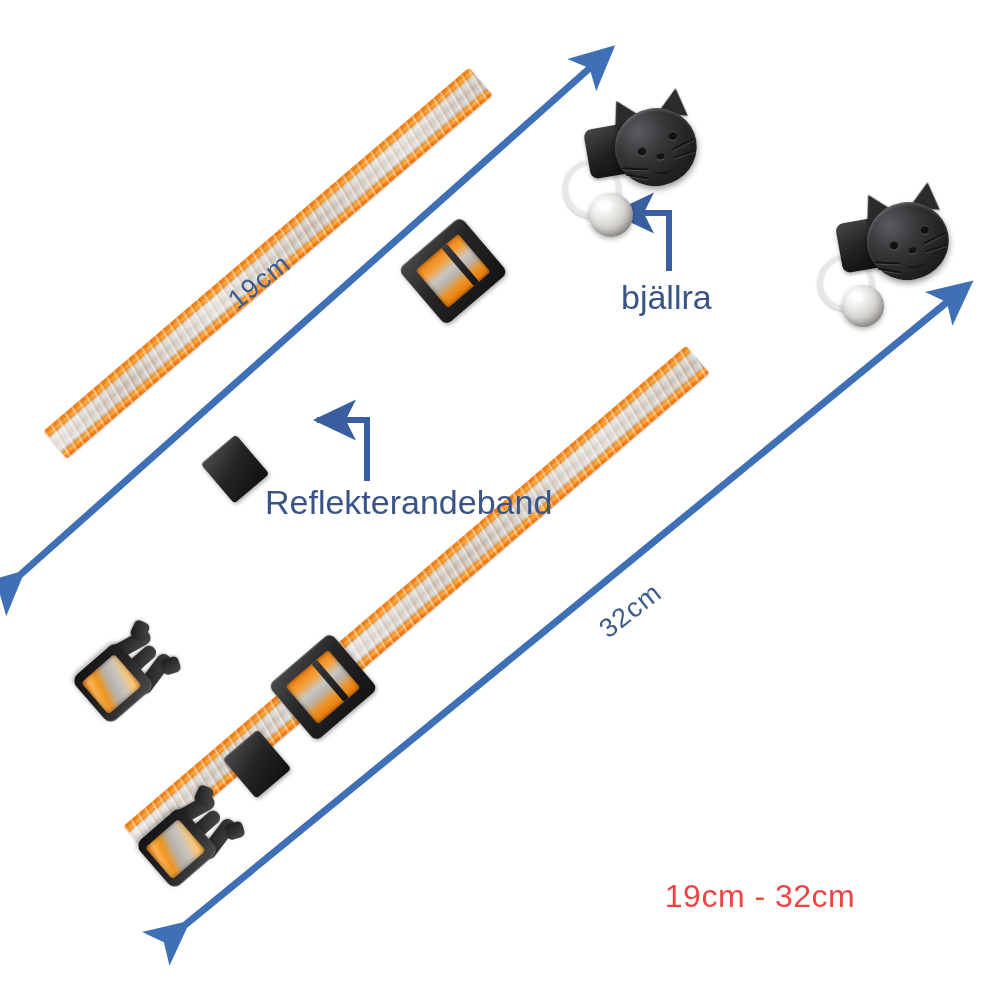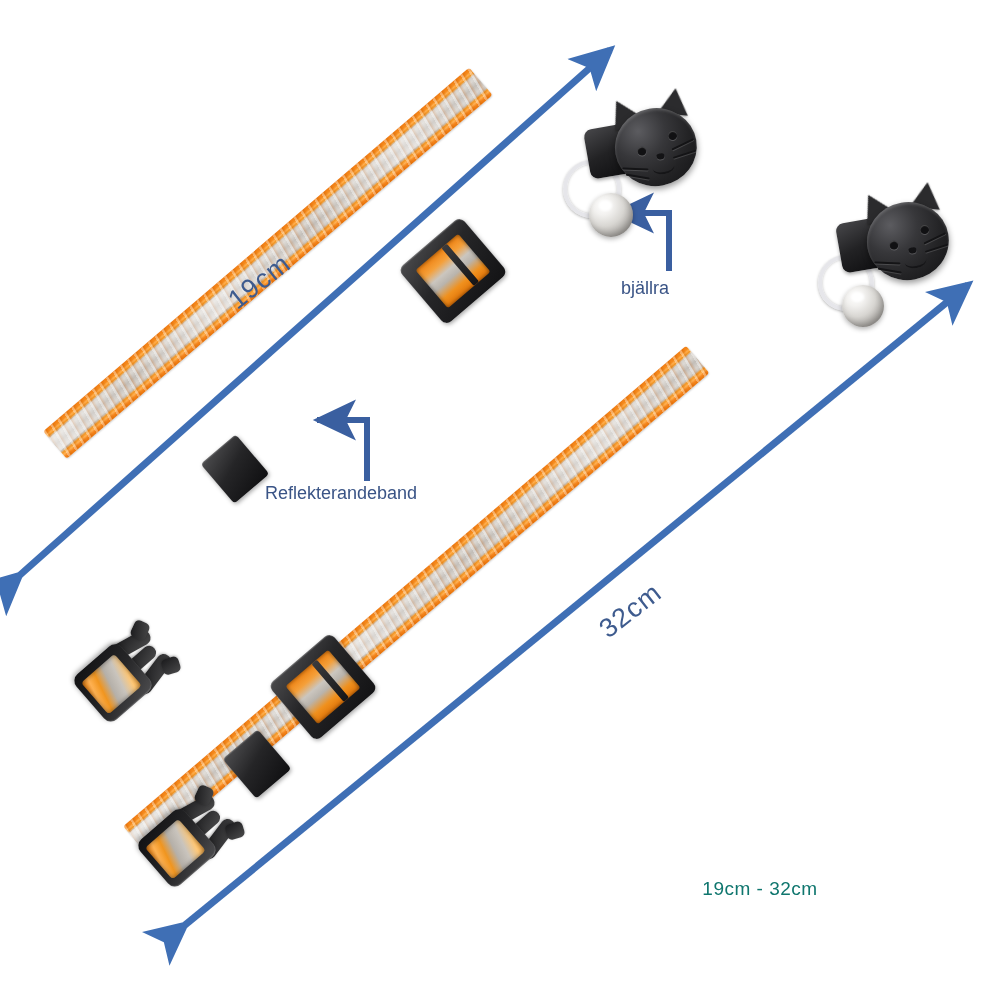--- a/index.html
+++ b/index.html
@@ -244,29 +244,29 @@
     font-family: "Liberation Sans", sans-serif;
     font-size: 27px;
     letter-spacing: 1px;
     color: #3e5b8e;
     white-space: nowrap;
     transform-origin: 0 50%;
   }
   .call-label {
     position: absolute;
     font-family: "Liberation Sans", sans-serif;
-    font-size: 18px;
+    font-size: 34px;
     color: #3a5486;
     white-space: nowrap;
   }
   .footnote {
     position: absolute;
     font-family: "Liberation Sans", sans-serif;
-    font-size: 19px;
-    color: #0f766e;
+    font-size: 32px;
+    color: #ef4444;
     text-align: center;
     white-space: nowrap;
     letter-spacing: .5px;
   }
 </style>
 </head>
 <body>
 
 <div id="stage">
 

